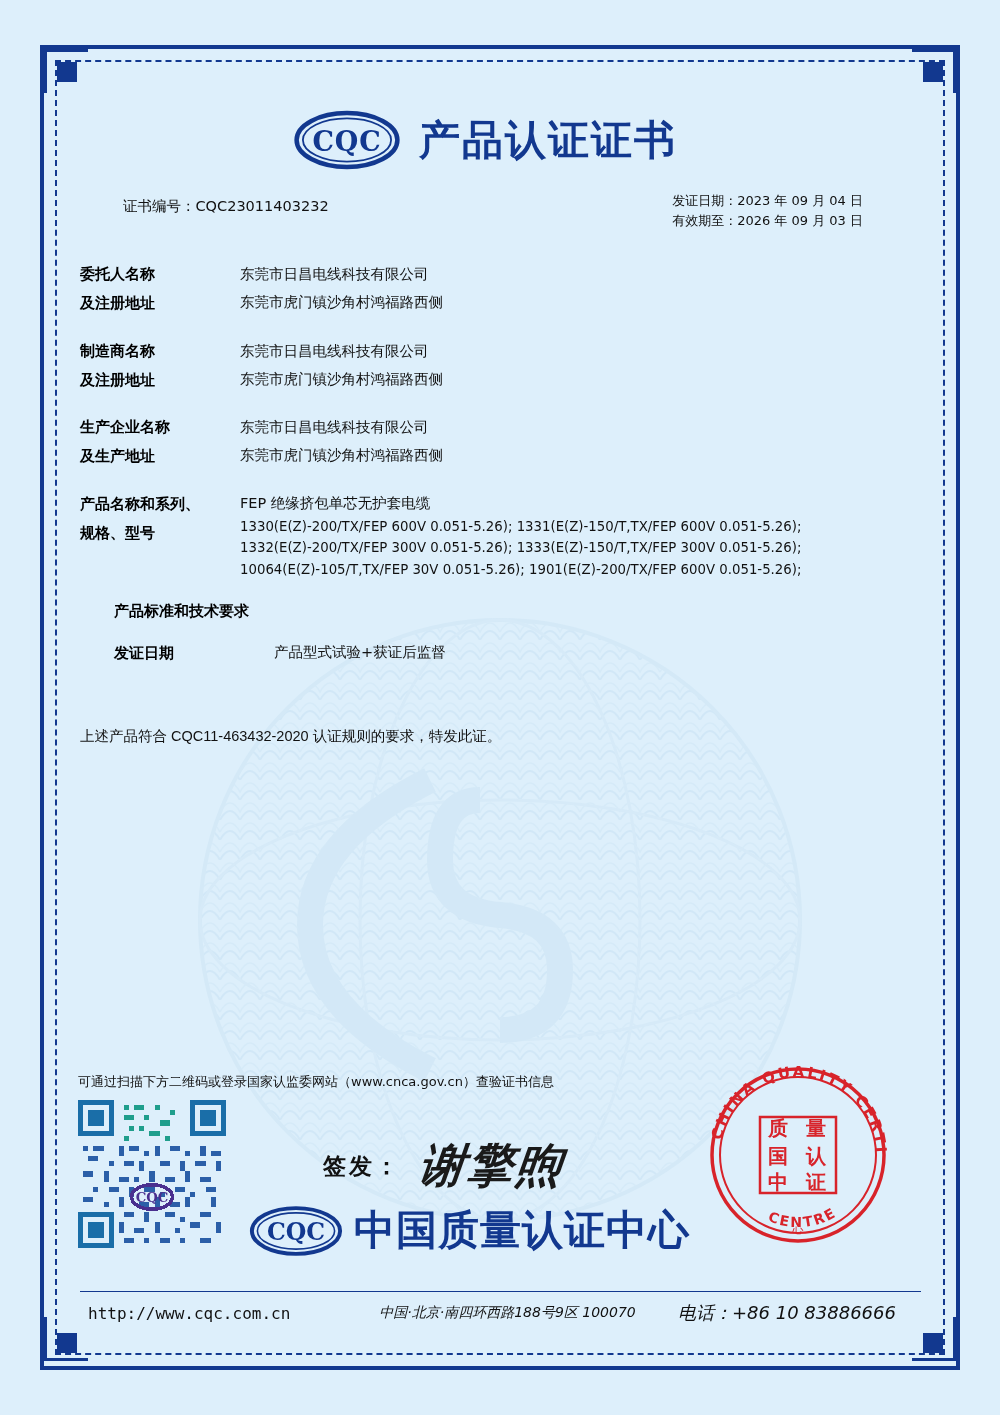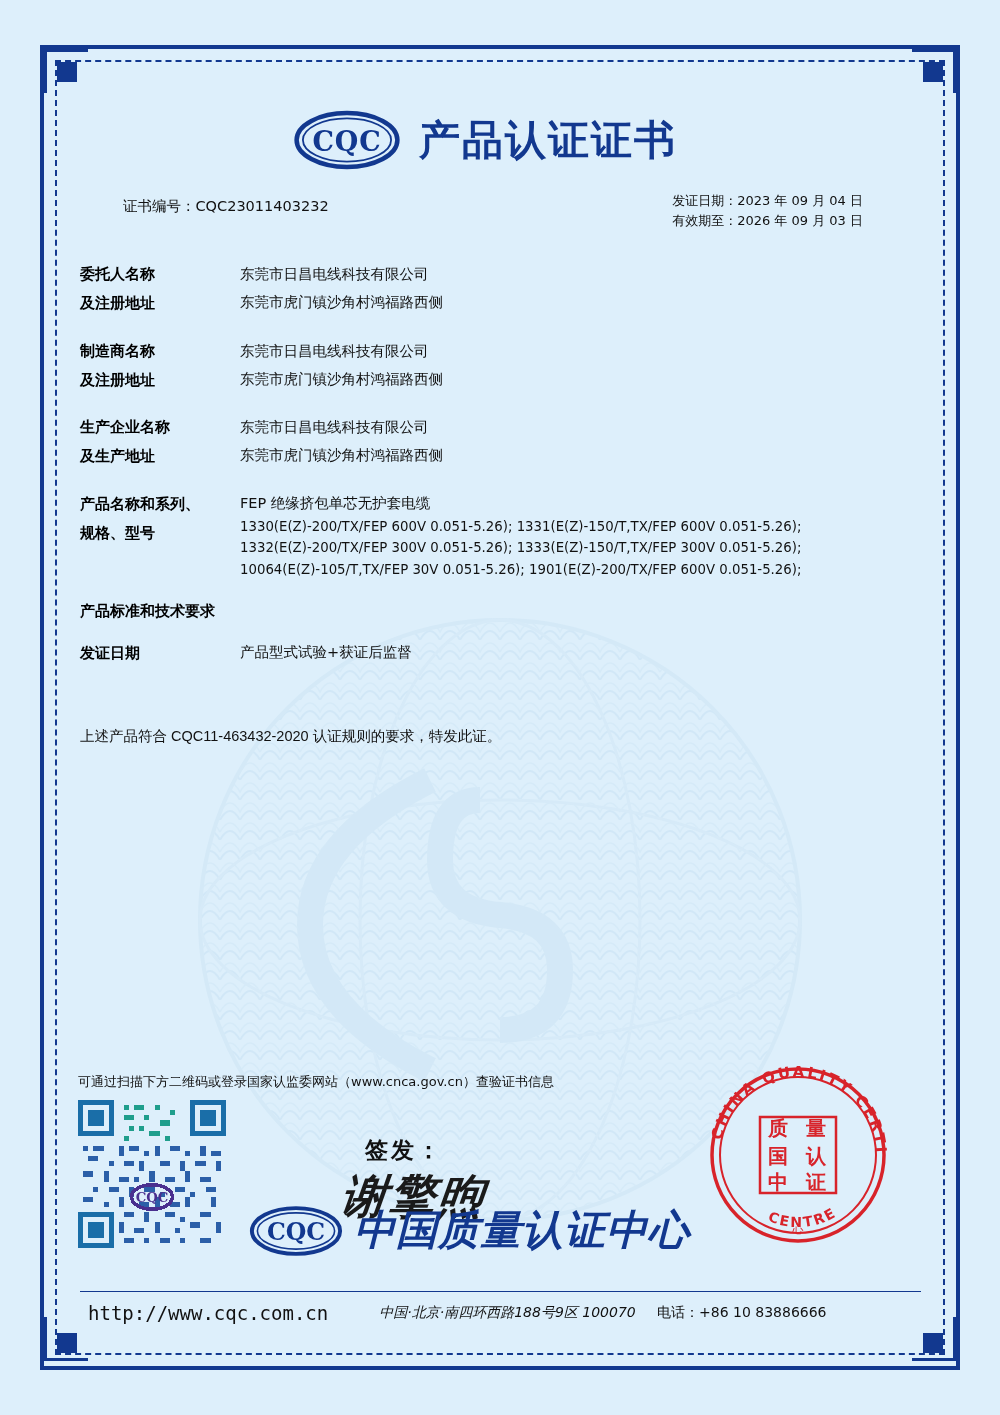--- a/index.html
+++ b/index.html
@@ -124,20 +124,21 @@
     align-items: flex-start;
     line-height: 1.75;
   }
   .flabel {
     width: 160px;
     flex: 0 0 160px;
     font-size: 15px;
     font-weight: bold;
     color: #000;
     font-family: "DejaVu Sans", sans-serif;
+    margin-left: 34px;
   }
   .fvalue {
     font-size: 14.5px;
     color: #111;
     font-family: "DejaVu Sans", sans-serif;
   }
   .prod-lines {
     font-size: 13.3px;
     line-height: 1.62;
     font-family: "DejaVu Sans", sans-serif;
@@ -184,21 +185,20 @@
     left: 0px; top: 1005px;
     width: 148px; height: 148px;
   }
 
   
   .signrow {
     position: absolute;
     left: 245px; top: 1040px;
     display: flex;
     align-items: center;
-    flex-direction: column;
   }
   .sign-label {
     font-size: 23px;
     font-weight: bold;
     color: #111;
     font-family: "DejaVu Sans", sans-serif;
     letter-spacing: 3px;
   }
   .sign-name {
     margin-left: 18px;
@@ -219,21 +219,20 @@
     align-items: center;
   }
   .cqc-logo-mid { width: 96px; height: 52px; }
   .org-name {
     font-family: "DejaVu Sans", sans-serif;
     font-size: 41px;
     font-weight: bold;
     color: #12388f;
     margin-left: 10px;
     letter-spacing: 1px;
-    font-style: italic;
   }
 
   
   .seal {
     position: absolute;
     left: 620px; top: 960px;
     width: 200px; height: 200px;
   }
 
   
@@ -247,39 +246,40 @@
     position: absolute;
     left: 2px; top: 1200px;
     width: 841px;
     height: 36px;
     display: flex;
     align-items: center;
   }
   .footer-left {
     width: 270px;
     font-family: "DejaVu Sans Mono", monospace;
-    font-size: 19px;
+    font-size: 16px;
     color: #111;
     padding-left: 8px;
   }
   .footer-mid {
     flex: 1;
     text-align: center;
     font-family: "DejaVu Sans", sans-serif;
     font-size: 14px;
     color: #111;
     font-style: italic;
   }
   .footer-right {
     width: 260px;
-    text-align: left;
-    font-family: "DejaVu Sans", sans-serif;
-    font-size: 14px;
+    text-align: center;
+    font-family: "DejaVu Sans", sans-serif;
+    font-size: 18px;
     color: #111;
     padding-right: 4px;
+    font-style: italic;
   }
 </style>
 </head>
 <body>
 
 <div id="page">
 
   <div class="frame-outer"></div>
   <div class="frame-dash"></div>
   <div class="corner-frame tl"></div>

